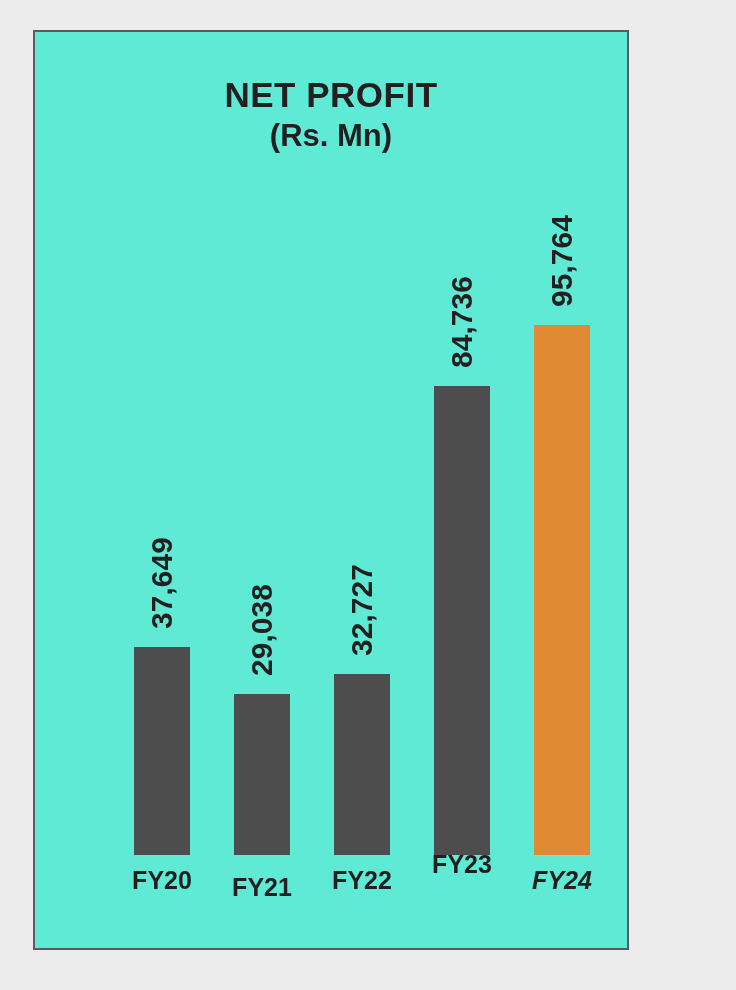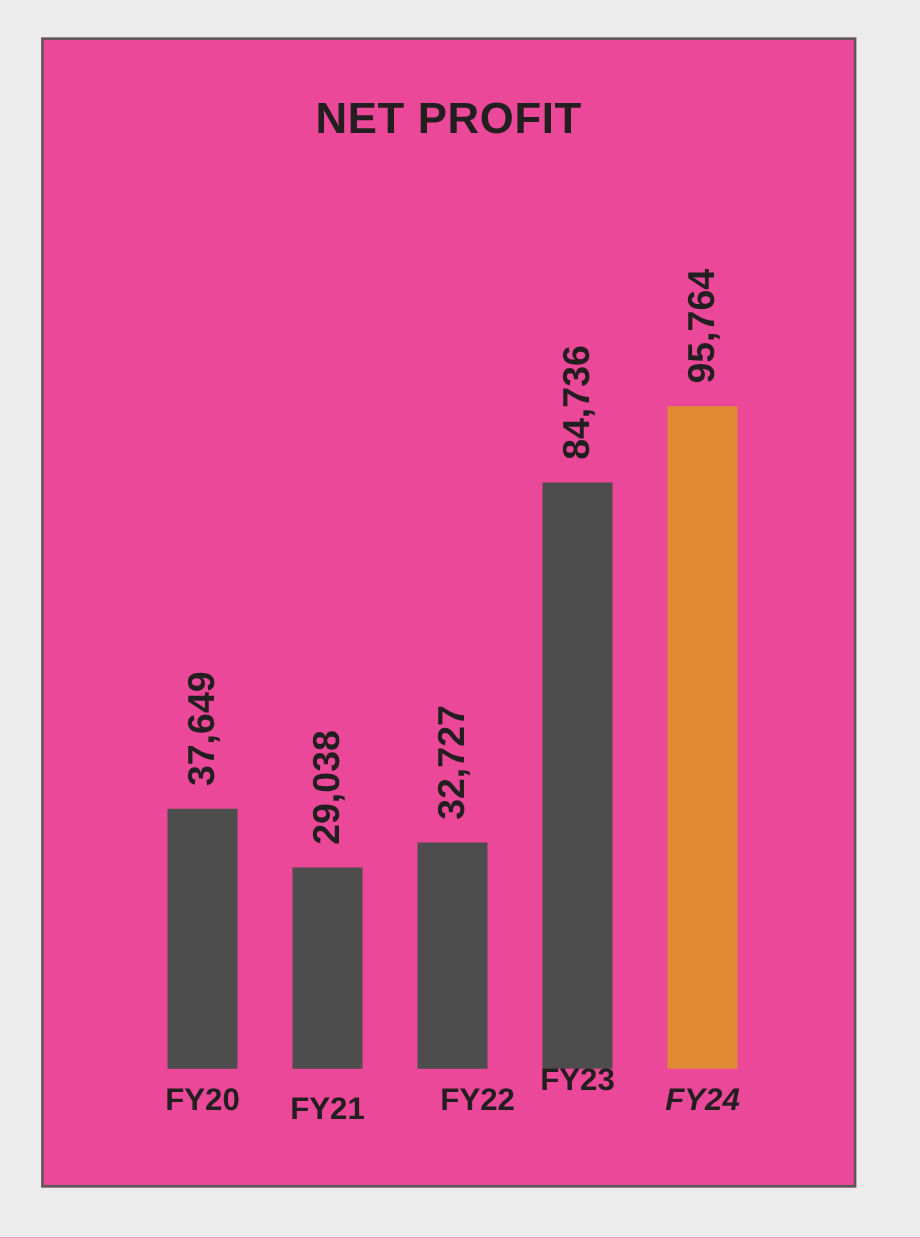--- a/index.html
+++ b/index.html
@@ -17,23 +17,23 @@
   #page {
     position: relative;
     width: 736px;
     height: 990px;
   }
   
   #chart-card {
     position: absolute;
     left: 33px;
     top: 30px;
-    width: 652px;
+    width: 596px;
     height: 920px;
-    background: #ec4899;
+    background: #5eead4;
     border: 2px solid #5a5a5a;
     box-sizing: border-box;
   }
   
   #chart-title {
     position: absolute;
     left: 0;
     top: 45px;
     width: 100%;
     text-align: center;
@@ -105,36 +105,37 @@
     margin-top: 40px;
   }
 </style>
 </head>
 <body>
 
 <div id="page">
   <div id="chart-card">
 
     <div id="chart-title">NET PROFIT</div>
+    <div id="chart-subtitle">(Rs. Mn)</div>
 
     <div id="plot-area">
         <div class="bar-group" style="left: 77px;">
           <div class="bar" style="height: 208px; bottom: 93px; background: rgb(77, 77, 77);"></div>
           <div class="bar-value" style="height: 116px; line-height: 116px; bottom: 307px;"><span>37,649</span></div>
           <div class="cat-label" style="bottom: 55px;">FY20</div>
         </div>
         <div class="bar-group" style="left: 177px;">
           <div class="bar" style="height: 161px; bottom: 93px; background: rgb(77, 77, 77);"></div>
           <div class="bar-value" style="height: 116px; line-height: 116px; bottom: 260px;"><span>29,038</span></div>
           <div class="cat-label" style="bottom: 48px;">FY21</div>
         </div>
         <div class="bar-group" style="left: 277px;">
           <div class="bar" style="height: 181px; bottom: 93px; background: rgb(77, 77, 77);"></div>
           <div class="bar-value" style="height: 116px; line-height: 116px; bottom: 280px;"><span>32,727</span></div>
-          <div class="cat-label" style="bottom: 55px; text-align: right;">FY22</div>
+          <div class="cat-label" style="bottom: 55px;">FY22</div>
         </div>
         <div class="bar-group" style="left: 377px;">
           <div class="bar" style="height: 469px; bottom: 93px; background: rgb(77, 77, 77);"></div>
           <div class="bar-value" style="height: 116px; line-height: 116px; bottom: 568px;"><span>84,736</span></div>
           <div class="cat-label" style="bottom: 71px;">FY23</div>
         </div>
         <div class="bar-group" style="left: 477px;">
           <div class="bar" style="height: 530px; bottom: 93px; background: rgb(224, 138, 51);"></div>
           <div class="bar-value" style="height: 116px; line-height: 116px; bottom: 629px;"><span>95,764</span></div>
           <div class="cat-label" style="bottom: 55px; font-style: italic;">FY24</div>

